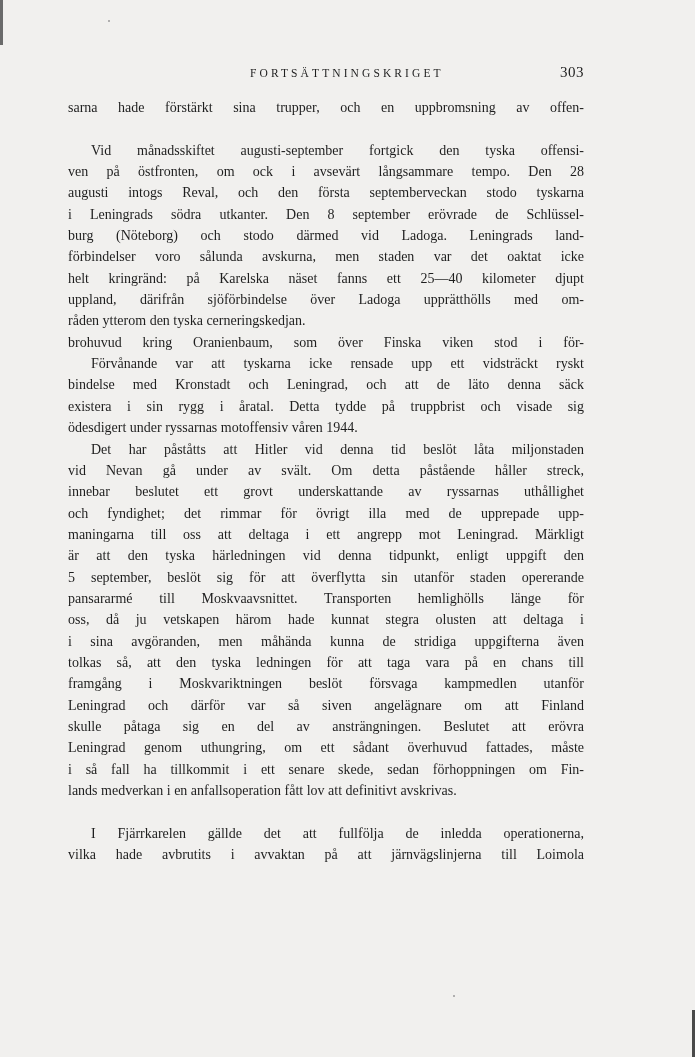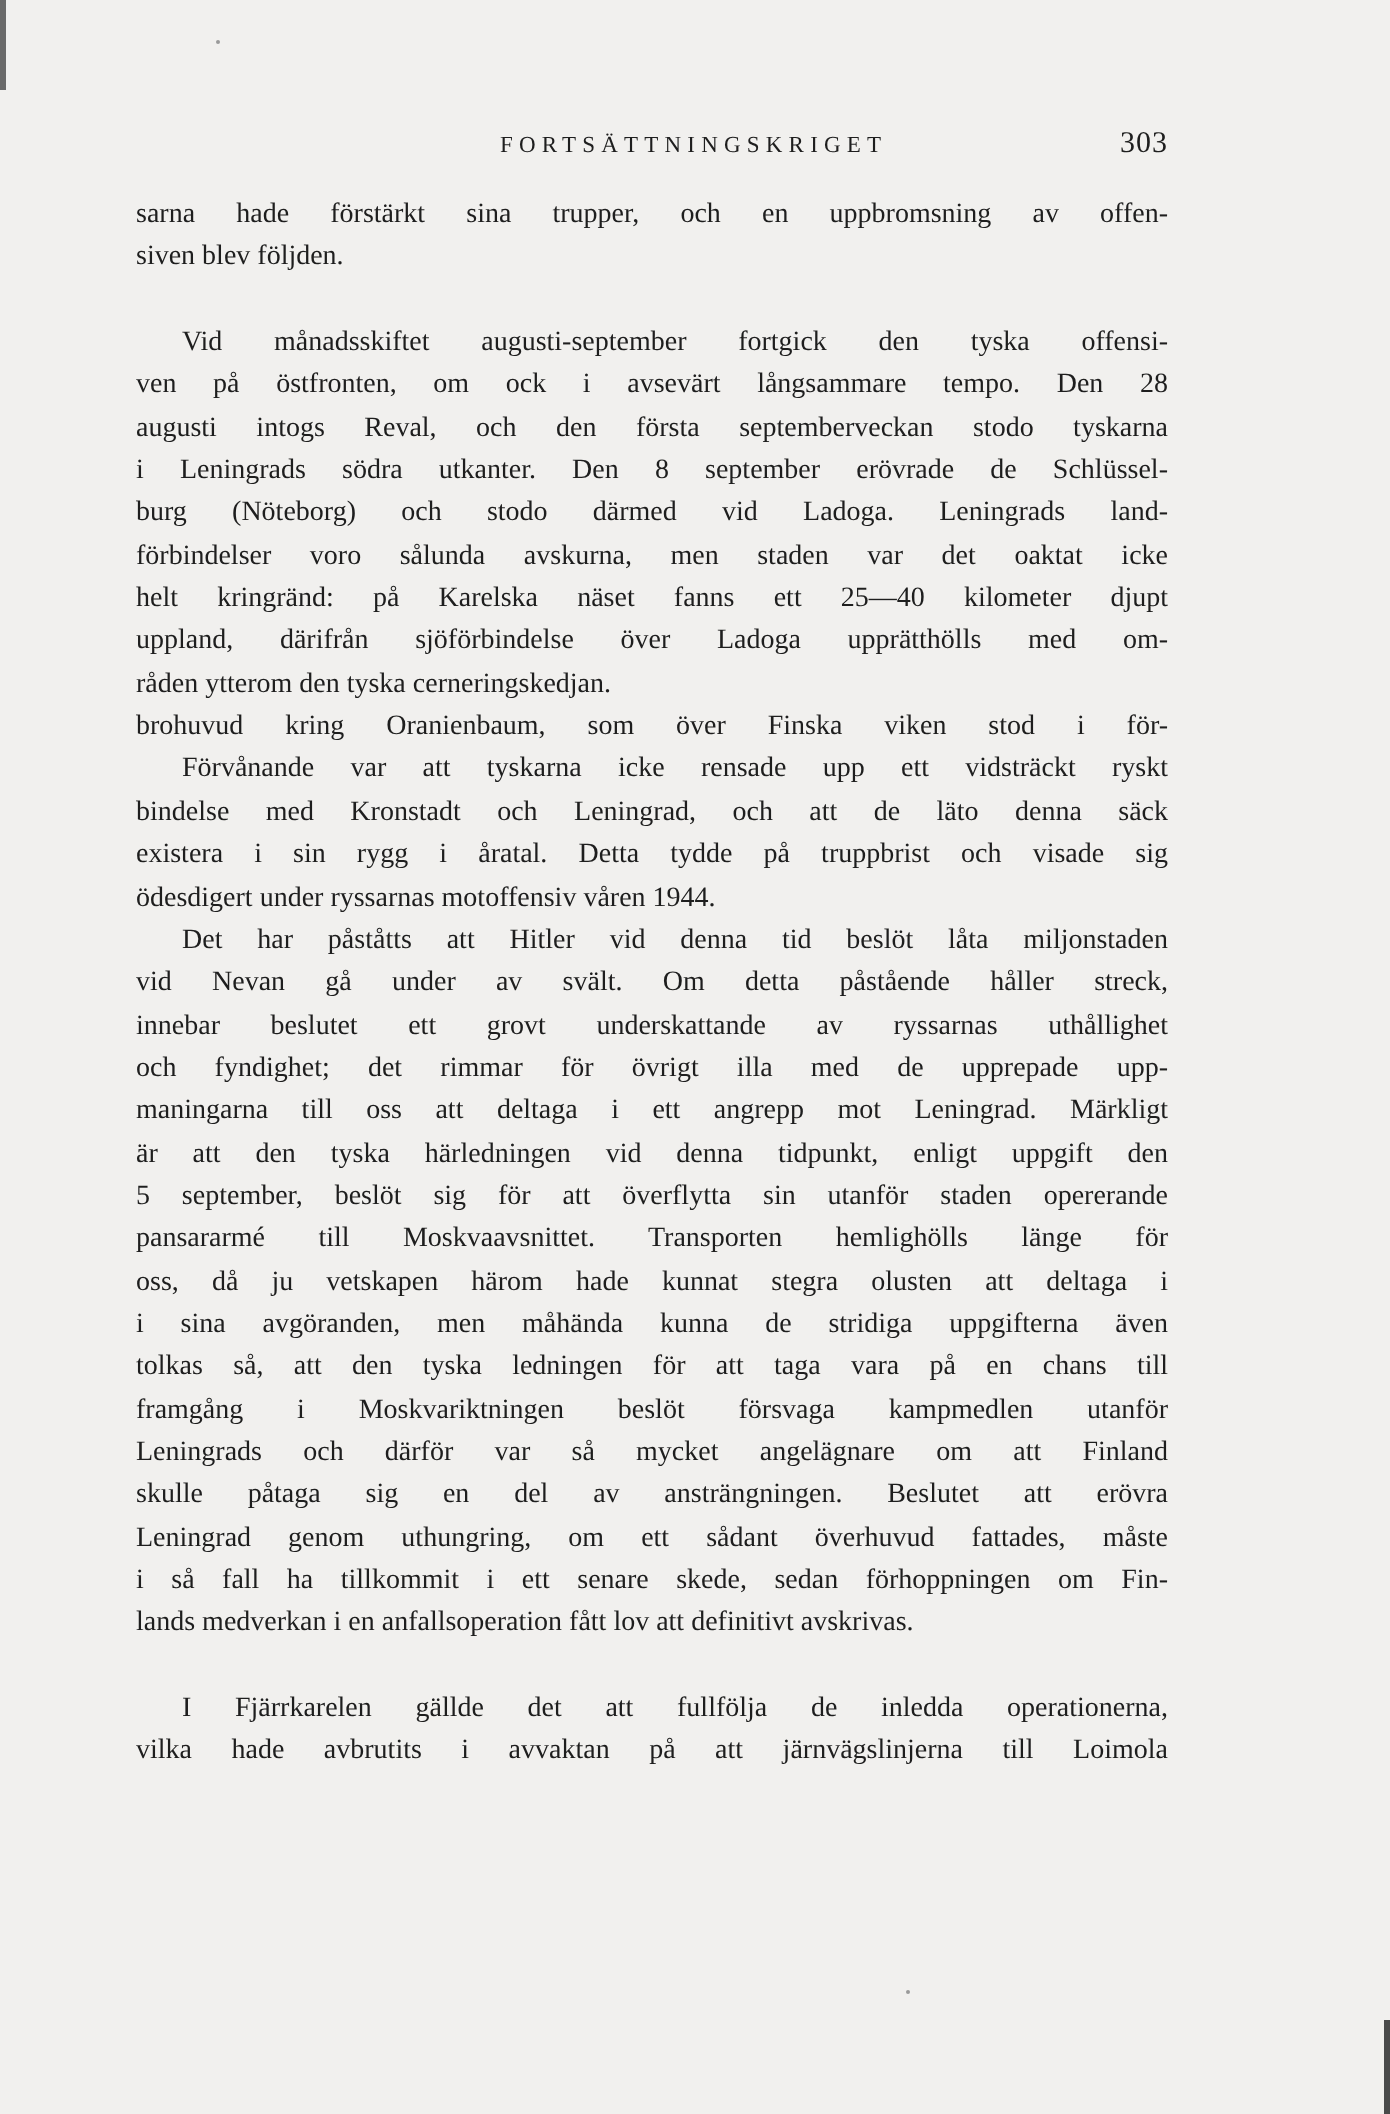--- a/index.html
+++ b/index.html
@@ -98,21 +98,20 @@
 <div class="speck" style="left:108px; top:20px;"></div>
 
 <div class="page">
   <div class="running-head">
     <span class="running-title">FORTSÄTTNINGSKRIGET</span>
     <span class="page-number">303</span>
   </div>
   <div class="body-text" id="body-text">
       <div class="paragraph">
         <span class="line">sarna hade förstärkt sina trupper, och en uppbromsning av offen-</span>
-        <span class="line last">siven blev följden.</span>
       </div>
       <div class="para-gap"></div>
       <div class="paragraph">
         <span class="line indent">Vid månadsskiftet augusti-september fortgick den tyska offensi-</span>
         <span class="line">ven på östfronten, om ock i avsevärt långsammare tempo. Den 28</span>
         <span class="line">augusti intogs Reval, och den första septemberveckan stodo tyskarna</span>
         <span class="line">i Leningrads södra utkanter. Den 8 september erövrade de Schlüssel-</span>
         <span class="line">burg (Nöteborg) och stodo därmed vid Ladoga. Leningrads land-</span>
         <span class="line">förbindelser voro sålunda avskurna, men staden var det oaktat icke</span>
         <span class="line">helt kringränd: på Karelska näset fanns ett 25—40 kilometer djupt</span>
@@ -132,21 +131,21 @@
         <span class="line">innebar beslutet ett grovt underskattande av ryssarnas uthållighet</span>
         <span class="line">och fyndighet; det rimmar för övrigt illa med de upprepade upp-</span>
         <span class="line">maningarna till oss att deltaga i ett angrepp mot Leningrad. Märkligt</span>
         <span class="line">är att den tyska härledningen vid denna tidpunkt, enligt uppgift den</span>
         <span class="line">5 september, beslöt sig för att överflytta sin utanför staden opererande</span>
         <span class="line">pansararmé till Moskvaavsnittet. Transporten hemlighölls länge för</span>
         <span class="line">oss, då ju vetskapen härom hade kunnat stegra olusten att deltaga i</span>
         <span class="line">i sina avgöranden, men måhända kunna de stridiga uppgifterna även</span>
         <span class="line">tolkas så, att den tyska ledningen för att taga vara på en chans till</span>
         <span class="line">framgång i Moskvariktningen beslöt försvaga kampmedlen utanför</span>
-        <span class="line">Leningrads och därför var så mycket angelägnare om att Finland</span>
+        <span class="line">Leningrad och därför var så siven angelägnare om att Finland</span>
         <span class="line">skulle påtaga sig en del av ansträngningen. Beslutet att erövra</span>
         <span class="line">Leningrad genom uthungring, om ett sådant överhuvud fattades, måste</span>
         <span class="line">i så fall ha tillkommit i ett senare skede, sedan förhoppningen om Fin-</span>
         <span class="line last">lands medverkan i en anfallsoperation fått lov att definitivt avskrivas.</span>
       </div>
       <div class="para-gap"></div>
       <div class="paragraph">
         <span class="line indent">I Fjärrkarelen gällde det att fullfölja de inledda operationerna,</span>
         <span class="line">vilka hade avbrutits i avvaktan på att järnvägslinjerna till Loimola</span>
       </div>

